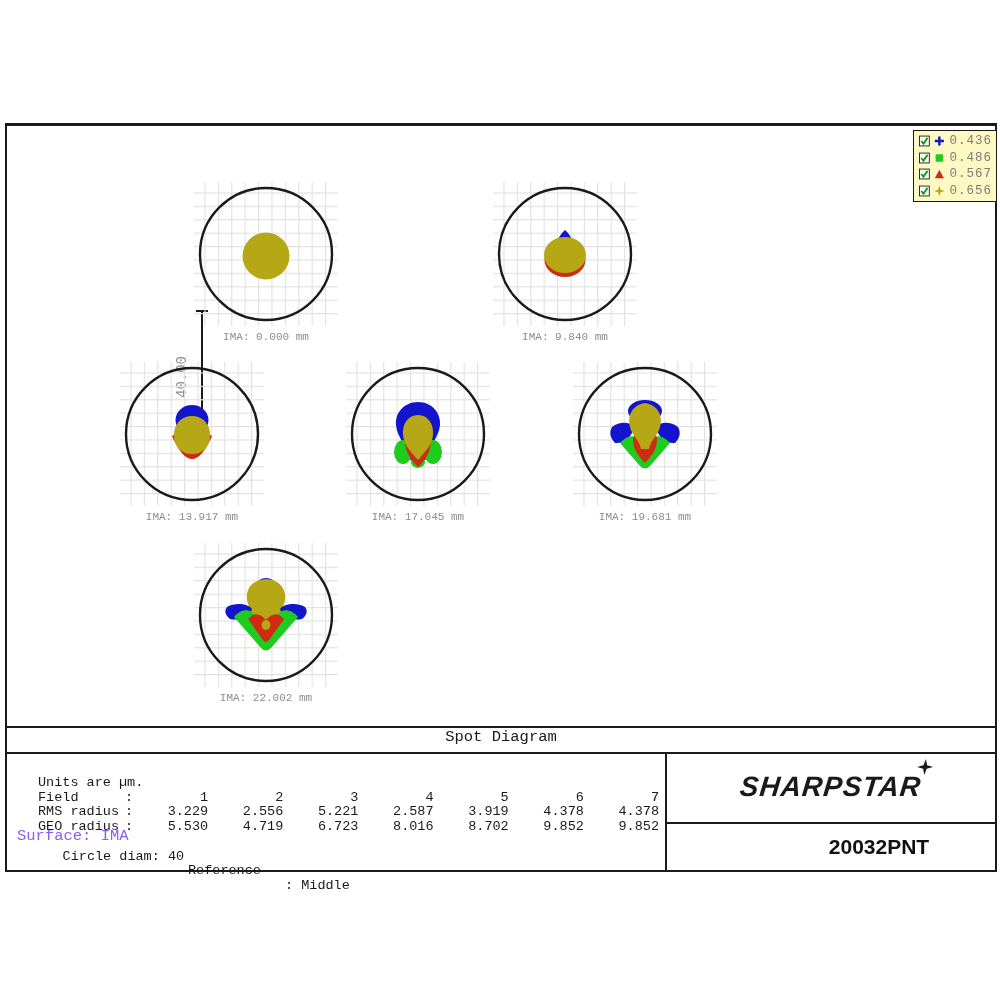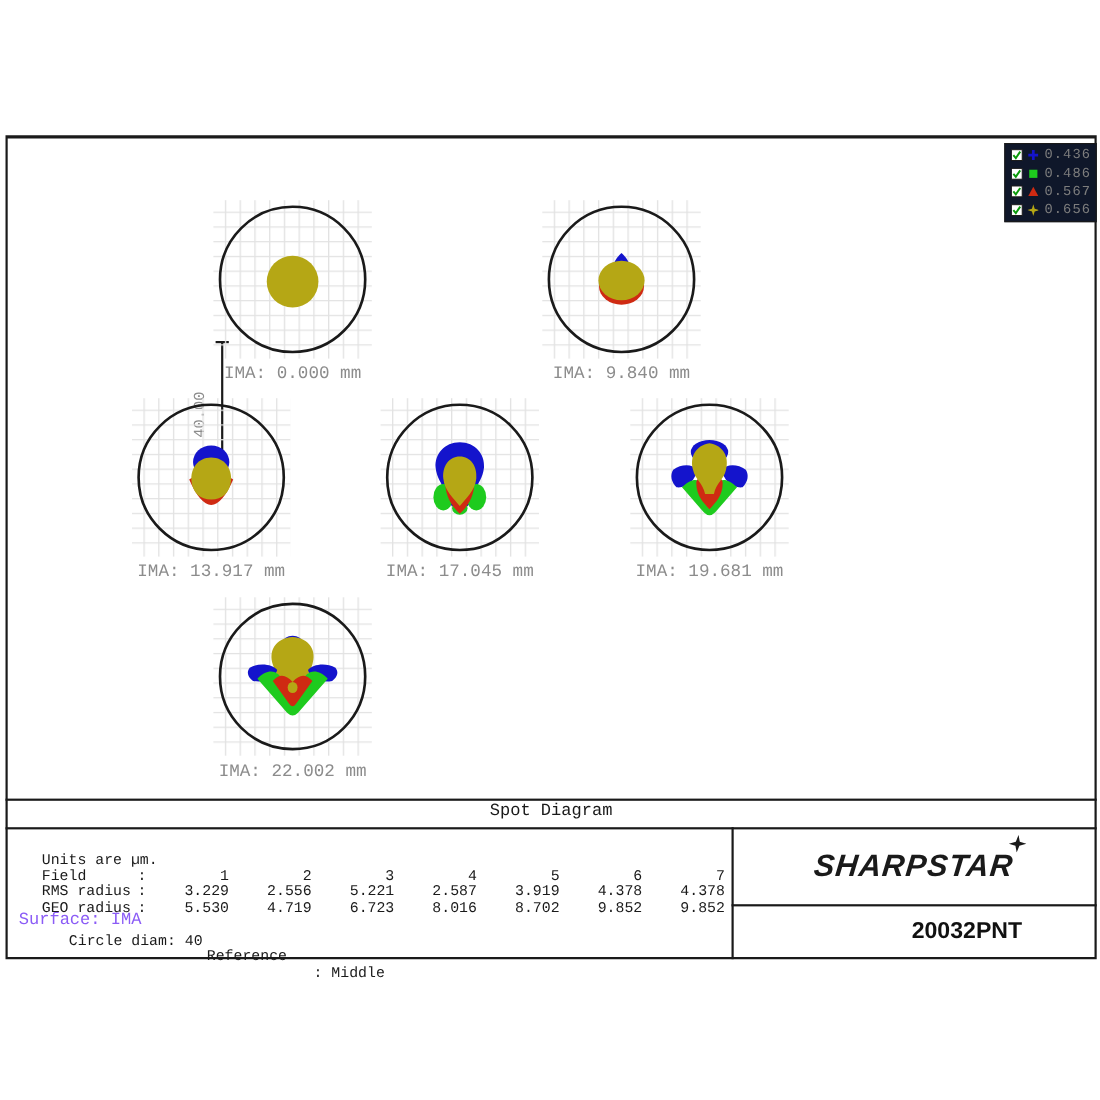--- a/index.html
+++ b/index.html
@@ -5,32 +5,32 @@
   * { box-sizing: border-box; margin: 0; padding: 0; }
   body { background: #ffffff; width: 1000px; height: 1000px;
          font-family: "Liberation Mono", "DejaVu Sans Mono", monospace; }
   .page { position: relative; width: 1000px; height: 1000px; background: #fff; overflow: hidden; }
 
   .frame { position: absolute; left: 5px; top: 123px; width: 992px; height: 749px;
            border: 2px solid #1a1a1a; border-top-width: 3px; background: #fff; }
 
   
   .legend { position: absolute; left: 906px; top: 4px; width: 84px; height: 72px;
-            border: 1px solid #1a1a1a; background: #0f172a; padding: 2px 4px 2px 5px;
+            border: 1px solid #1a1a1a; background: #fef9c3; padding: 2px 4px 2px 5px;
             display: flex; flex-direction: column; justify-content: space-around; }
   .legend-row { display: flex; align-items: center; height: 16px; }
   .legend-row svg { display: block; }
   .legend-check { margin-right: 4px; }
   .legend-sym { margin-right: 5px; }
   .legend-val { font-size: 12.5px; color: #7d7d7d; letter-spacing: 1px; }
 
   
   .spot { position: absolute; width: 150px; }
   .spot svg { display: block; }
-  .ima-label { width: 150px; text-align: center; font-size: 16px; color: #8c8c8c;
+  .ima-label { width: 150px; text-align: center; font-size: 11px; color: #8c8c8c;
                margin-top: 2px; white-space: nowrap; }
 
   
   .scalebar { position: absolute; left: 194px; top: 184px; width: 2px; height: 134px; background: #1a1a1a; }
   .scalebar::before, .scalebar::after { content: ""; position: absolute; left: -5px; width: 12px; height: 2px; background: #1a1a1a; }
   .scalebar::before { top: 0; } .scalebar::after { bottom: 0; }
   .scalebar-label { position: absolute; left: 135px; top: 243px; width: 80px; text-align: center;
                     font-size: 14px; color: #8c8c8c; transform: rotate(-90deg); transform-origin: center; }
 
   .surface-label { position: absolute; left: 10px; top: 701px; font-size: 15.5px; color: #8b5cf6; }

